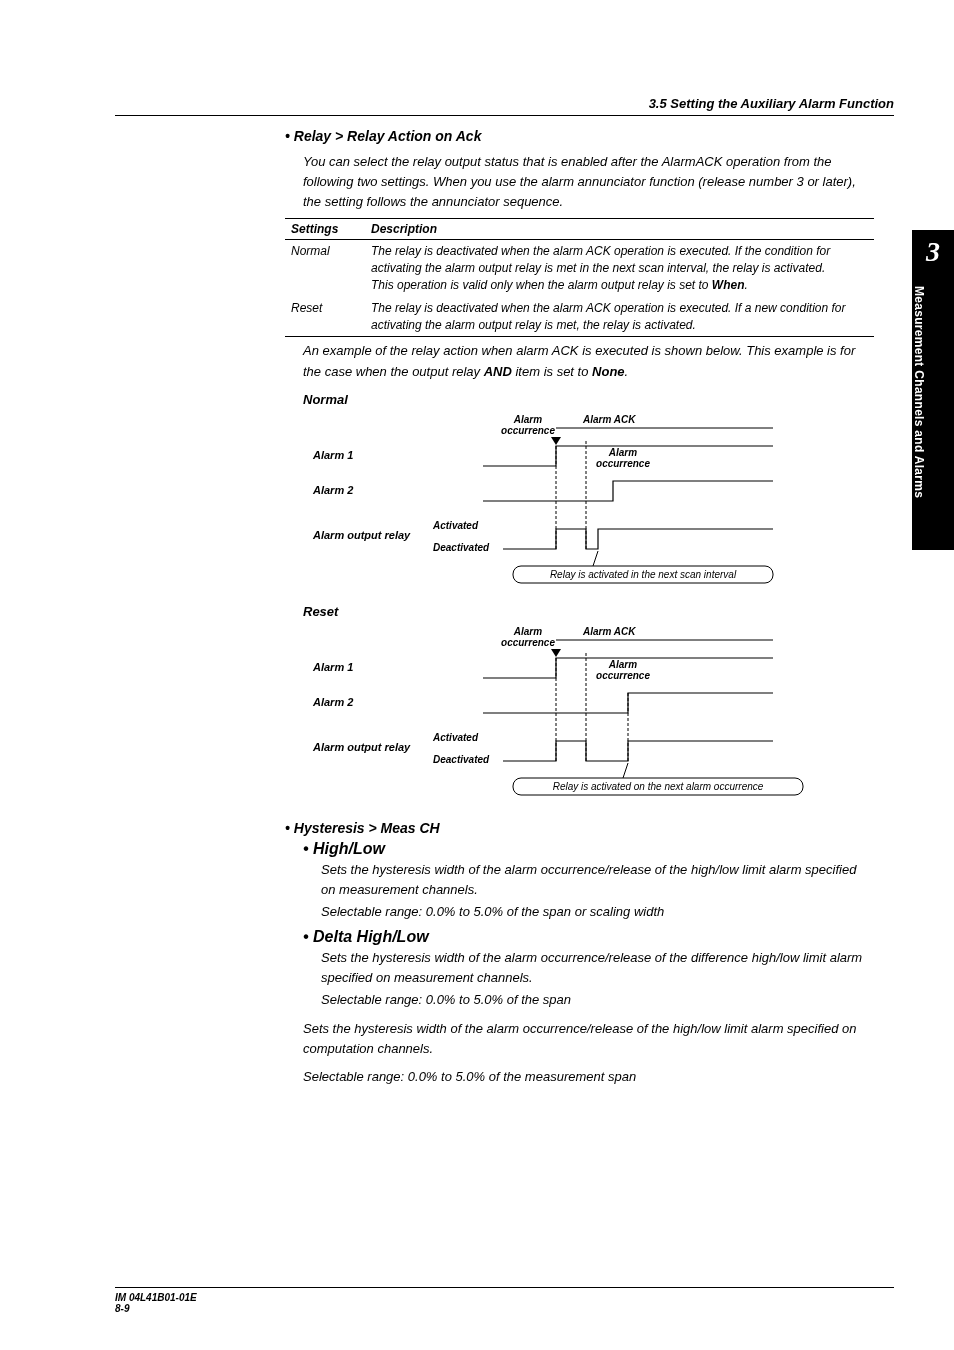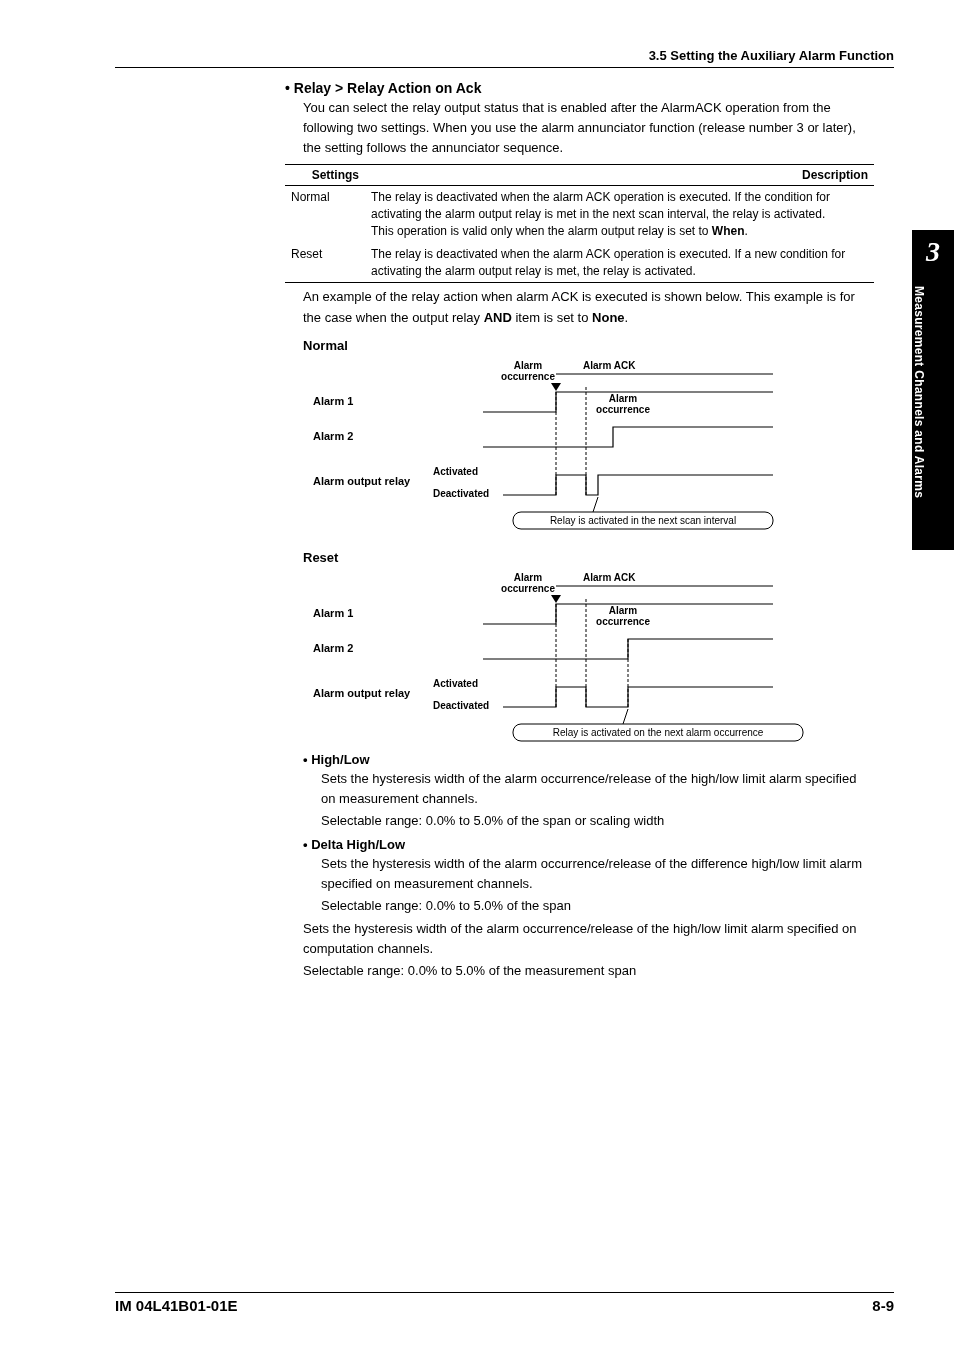--- a/index.html
+++ b/index.html
@@ -5,23 +5,24 @@
   * { margin: 0; padding: 0; box-sizing: border-box; }
   body {
     width: 954px;
     height: 1350px;
     background: #fff;
     font-family: Arial, Helvetica, sans-serif;
     position: relative;
     color: #000;
   }
   .page {
-    padding: 48px 60px 40px 115px;
+    padding: 96px 60px 40px 115px;
     position: relative;
     height: 100%;
+    font-style: italic;
   }
   .header-line {
     border-bottom: 1.5px solid #000;
     margin-bottom: 4px;
     padding-bottom: 4px;
     text-align: right;
     font-size: 13px;
     font-weight: bold;
   }
   .side-tab {
@@ -49,70 +50,71 @@
     letter-spacing: 0.3px;
   }
   .content { padding-left: 170px; padding-right: 20px; }
   .bullet-h {
     font-size: 14px;
     font-weight: bold;
     margin-top: 12px;
   }
   .bullet-h .dot::before { content: "•  "; }
   .sub-bullet {
-    font-size: 13px;
+    font-size: 16px;
     font-weight: bold;
     margin-left: 18px;
     margin-top: 4px;
   }
   .sub-bullet .dot::before { content: "•  "; }
   .body-text {
     font-size: 13px;
     line-height: 1.55;
     margin-left: 18px;
-    margin-top: 2px;
+    margin-top: 8px;
   }
   .body-text-sub {
     font-size: 13px;
     line-height: 1.55;
     margin-left: 36px;
     margin-top: 2px;
   }
   table.settings {
     border-collapse: collapse;
     width: 100%;
     font-size: 12px;
     margin-top: 6px;
   }
   table.settings th {
-    text-align: right;
+    text-align: left;
     font-weight: bold;
     border-top: 1px solid #000;
     border-bottom: 1px solid #000;
     padding: 3px 6px;
   }
   table.settings td {
     padding: 3px 6px;
     vertical-align: top;
     line-height: 1.4;
   }
   table.settings tr.last td { border-bottom: 1px solid #000; }
   .diagram-wrap { margin-left: 18px; margin-top: 10px; }
   .diag-title { font-size: 13px; font-weight: bold; margin: 8px 0 4px 0; }
   .footer {
     position: absolute;
     bottom: 36px;
     left: 115px;
     right: 60px;
     border-top: 1px solid #000;
-    font-size: 15px;
+    font-size: 10px;
     font-weight: bold;
     padding-top: 4px;
     display: flex;
     justify-content: space-between;
+    flex-direction: column;
   }
   svg text { font-family: Arial, Helvetica, sans-serif; }
 </style>
 </head>
 <body>
 
 <div class="side-tab">
   <div class="chap">3</div>
   <div class="vtext">Measurement Channels and Alarms</div>
 </div>
@@ -199,20 +201,21 @@
         <text x="10" y="128" font-size="11" font-weight="bold">Alarm output relay</text>
         <text x="130" y="118" font-size="10" font-weight="bold">Activated</text>
         <text x="130" y="140" font-size="10" font-weight="bold">Deactivated</text>
         <polyline points="200,138 253,138 253,118 283,118 283,138 325,138 325,118 470,118" fill="none" stroke="#000" stroke-width="1.2"></polyline>
         <line x1="325" y1="140" x2="320" y2="155" stroke="#000" stroke-width="1"></line>
         <rect x="210" y="155" width="290" height="17" rx="8" ry="8" fill="none" stroke="#000" stroke-width="1"></rect>
         <text x="355" y="167" font-size="10" text-anchor="middle">Relay is activated on the next alarm occurrence</text>
       </svg>
     </div>
 
+    <div class="bullet-h" style="margin-top:18px"><span class="dot"></span><span>Hysteresis &gt; Meas CH</span></div>
     <div class="sub-bullet"><span class="dot"></span><span>High/Low</span></div>
     <div class="body-text-sub">Sets the hysteresis width of the alarm occurrence/release of the high/low limit alarm specified on measurement channels.</div>
     <div class="body-text-sub">Selectable range: 0.0% to 5.0% of the span or scaling width</div>
     <div class="sub-bullet" style="margin-top:6px"><span class="dot"></span><span>Delta High/Low</span></div>
     <div class="body-text-sub">Sets the hysteresis width of the alarm occurrence/release of the difference high/low limit alarm specified on measurement channels.</div>
     <div class="body-text-sub">Selectable range: 0.0% to 5.0% of the span</div>
 
     <div class="body-text">Sets the hysteresis width of the alarm occurrence/release of the high/low limit alarm specified on computation channels.</div>
     <div class="body-text">Selectable range: 0.0% to 5.0% of the measurement span</div>
   </div>

